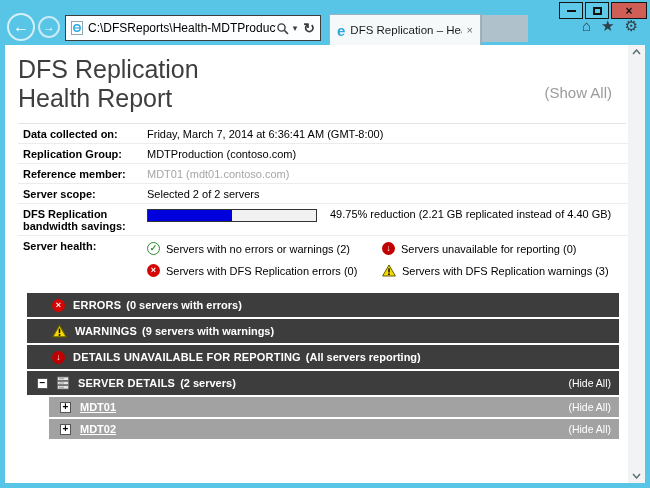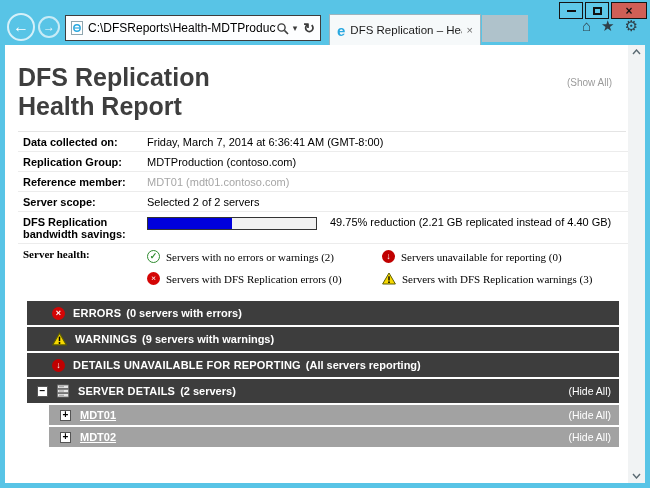--- a/index.html
+++ b/index.html
@@ -30,26 +30,26 @@
   .tab-close { font-size:11px; color:#6b6b6b; }
   .newtab-stub { position:absolute; left:482px; top:15px; width:46px; height:27px; background:#AFC2CB; }
 
   .tb-icons { position:absolute; right:12px; top:18px; display:flex; gap:10px; color:#2E4049; font-size:15px; line-height:1; }
 
   
   .content { position:absolute; left:5px; top:45px; right:5px; bottom:5px; background:#fff; }
   .scrollbar { position:absolute; top:0; right:0; bottom:0; width:17px; background:#F1F3F4; display:flex; flex-direction:column; justify-content:space-between; align-items:center; padding:4px 0; }
   .page { position:absolute; left:0; top:0; right:17px; bottom:0; overflow:hidden; padding-left:13px; }
 
-  .report-title { margin-top:18px; font-size:25px; line-height:29px; font-weight:bold; color:#3E3E3E; }
-  .show-all { position:absolute; right:16px; top:32px; font-size:10px; color:#9B9B9B; cursor:pointer; }
+  .report-title { margin-top:10px; font-size:25px; line-height:29px; font-weight:normal; color:#3E3E3E; }
+  .show-all { position:absolute; right:16px; top:39px; font-size:15px; color:#9B9B9B; cursor:pointer; }
   .title-sep { border-bottom:1px solid #E4E4E4; margin:10px 2px 0 0; }
 
   .frow { display:flex; align-items:flex-start; padding:4px 0 3px 5px; border-bottom:1px solid #ECECEC; font-size:11px; color:#000; }
-  .frow.noline { border-bottom:none;font-family:Liberation Serif, serif; }
+  .frow.noline { border-bottom:none; }
   .flabel { width:124px; flex-shrink:0; font-weight:bold; padding-right:8px; }
   .muted { color:#A6A6A6; }
 
   .pbar { width:170px; height:13px; border:1px solid #333; background:#F1F1F1; margin-top:1px; flex-shrink:0; }
   .pfill { height:100%; background:#0000DC; }
   .bw-text { margin-left:13px; white-space:nowrap; }
 
   .hgrid { display:grid; grid-template-columns:235px auto; grid-template-rows:repeat(2,auto); grid-auto-flow:column; row-gap:9px; padding:2px 0 6px 0; }
   .hitem { display:flex; align-items:center; gap:6px; font-size:11px; }
 

